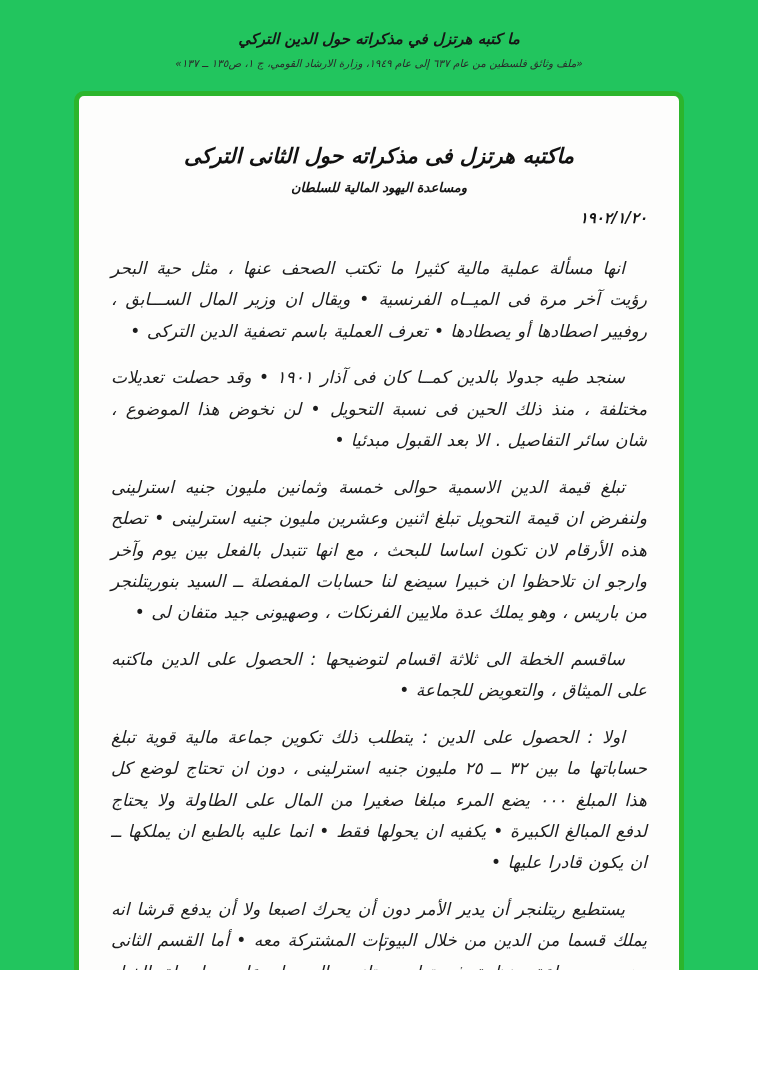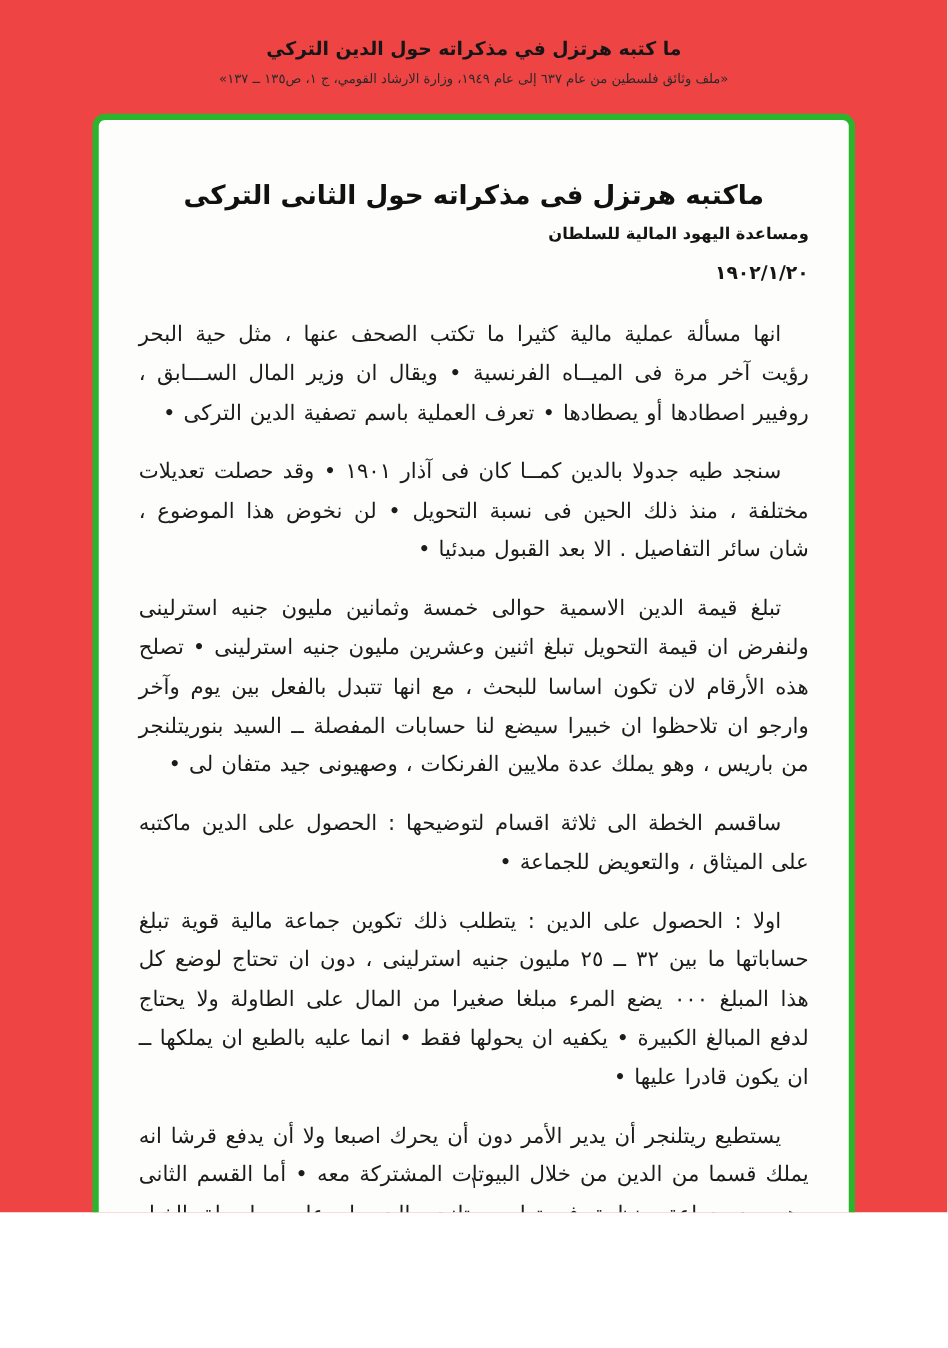--- a/index.html
+++ b/index.html
@@ -5,24 +5,25 @@
   html, body {
     margin: 0;
     padding: 0;
     background: #ffffff;
     font-family: "DejaVu Sans", sans-serif;
   }
   .page {
     position: relative;
     width: 758px;
     height: 970px;
-    background: #ef4444;
+    background: #22c55e;
     direction: rtl;
     color: #1d1d1d;
     overflow: hidden;
+    font-style: italic;
   }
   .hdr {
     text-align: center;
     padding-top: 30px;
   }
   .hdr-title {
     font-size: 15px;
     font-weight: bold;
     color: #161616;
     letter-spacing: 0.2px;
@@ -48,20 +49,21 @@
   }
   .doc-title {
     margin: 0;
     text-align: center;
     font-size: 21px;
     font-weight: bold;
     color: #111111;
   }
   .doc-subtitle {
     margin: 12px 0 0 0;
+    text-align: center;
     font-size: 13px;
     font-weight: bold;
     color: #151515;
   }
   .doc-date {
     margin: 14px 0 0 0;
     text-align: right;
     font-size: 15px;
     font-weight: bold;
     color: #151515;

